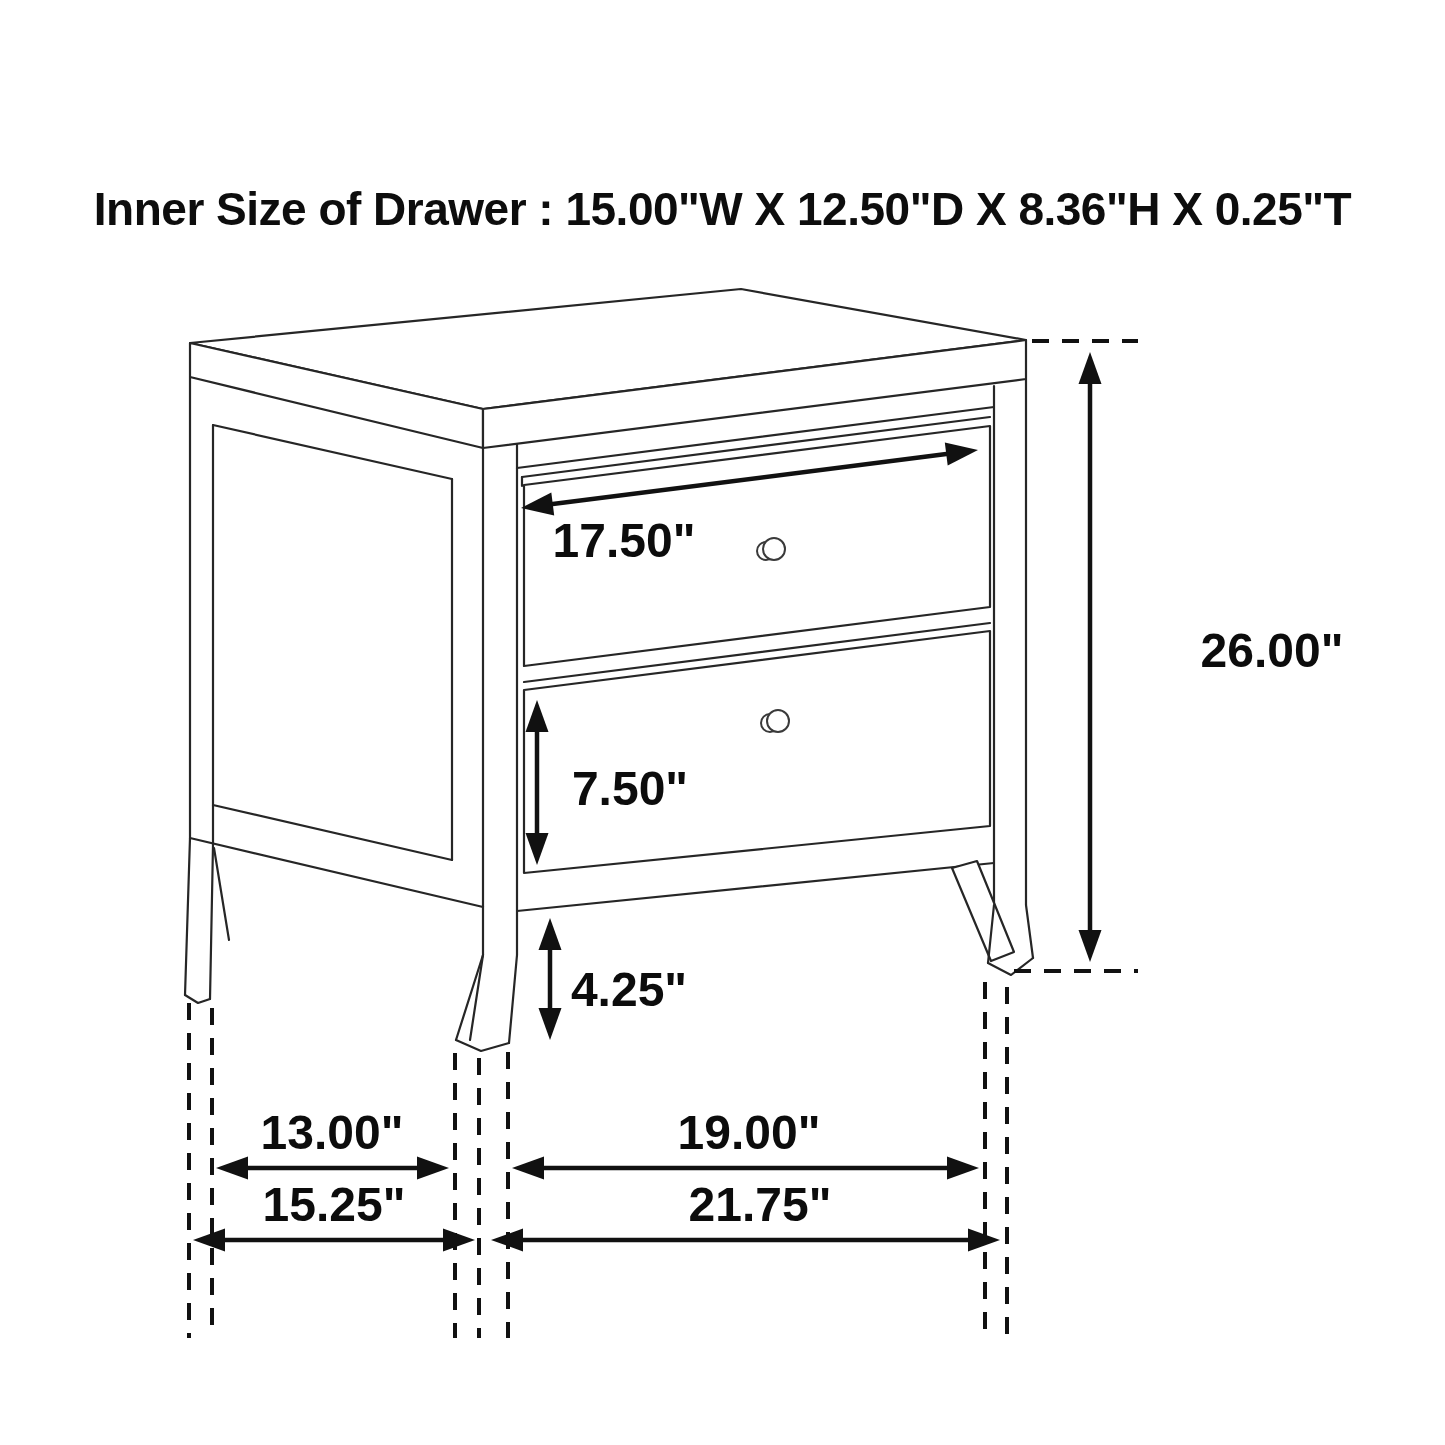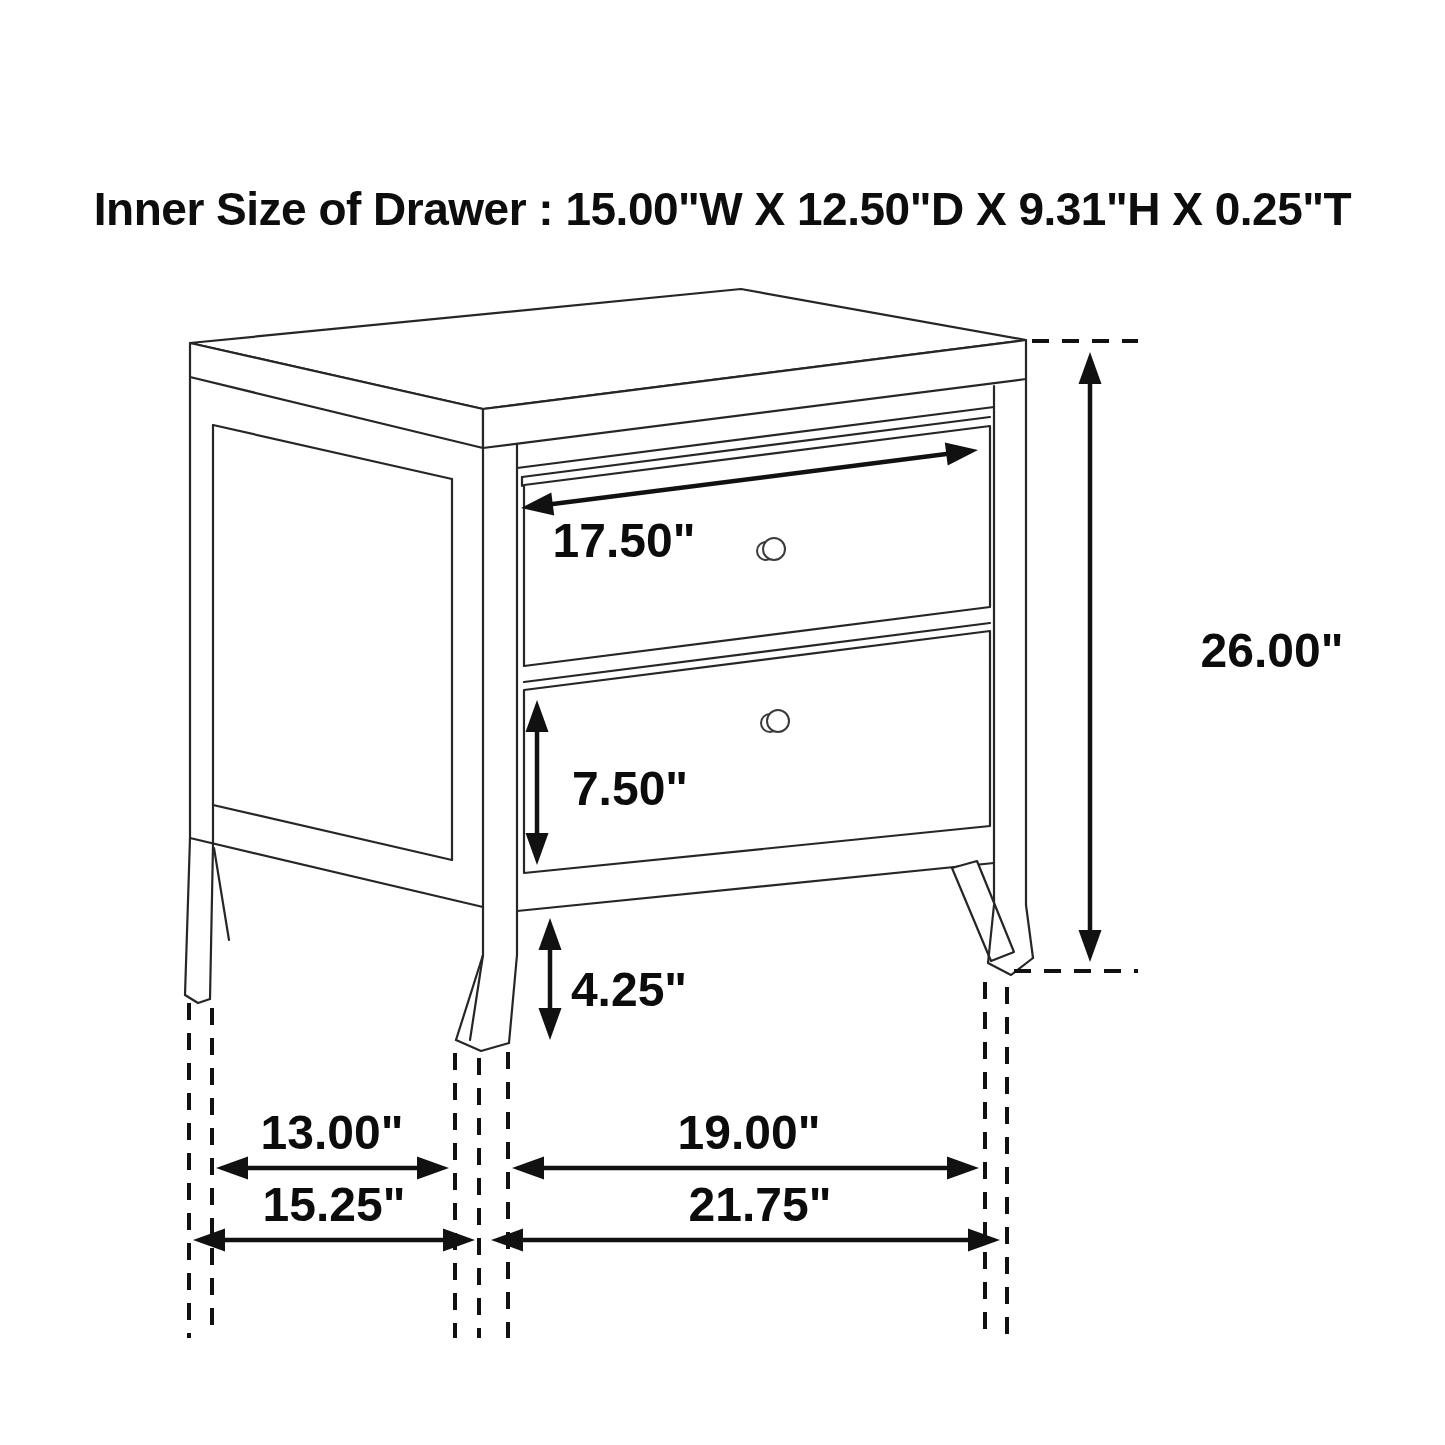--- a/index.html
+++ b/index.html
@@ -35,21 +35,21 @@
     font-weight: 700;
     font-size: 48px;
     fill: #0c0c0c;
   }
 </style>
 </head>
 <body>
 
 <div class="stage">
 
-  <div class="title">Inner Size of Drawer : 15.00"W X 12.50"D X 9.31"H X 0.25"T</div>
+  <div class="title">Inner Size of Drawer : 15.00"W X 12.50"D X 8.36"H X 0.25"T</div>
 
   <svg width="1445" height="1445" viewBox="0 0 1445 1445">
 
     <g stroke="#262626" stroke-width="2.2" fill="none" stroke-linejoin="round" stroke-linecap="round">
 
       <g>
         <polygon fill="#ffffff" points="190,343 741,289 1026,340 483,409"></polygon>
         <polygon fill="#ffffff" points="190,343 483,409 483,448 190,377"></polygon>
         <polygon fill="#ffffff" points="483,409 1026,340 1026,379 483,448"></polygon>
       </g>

